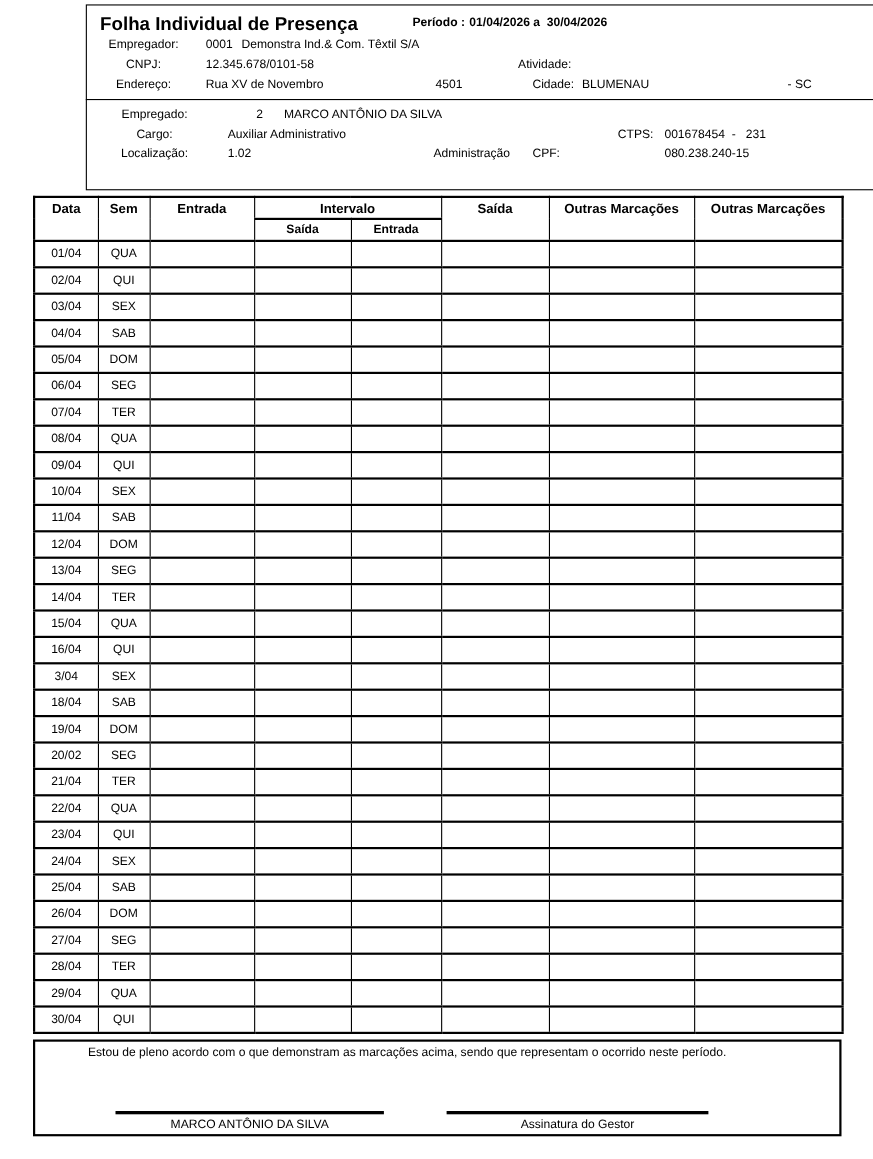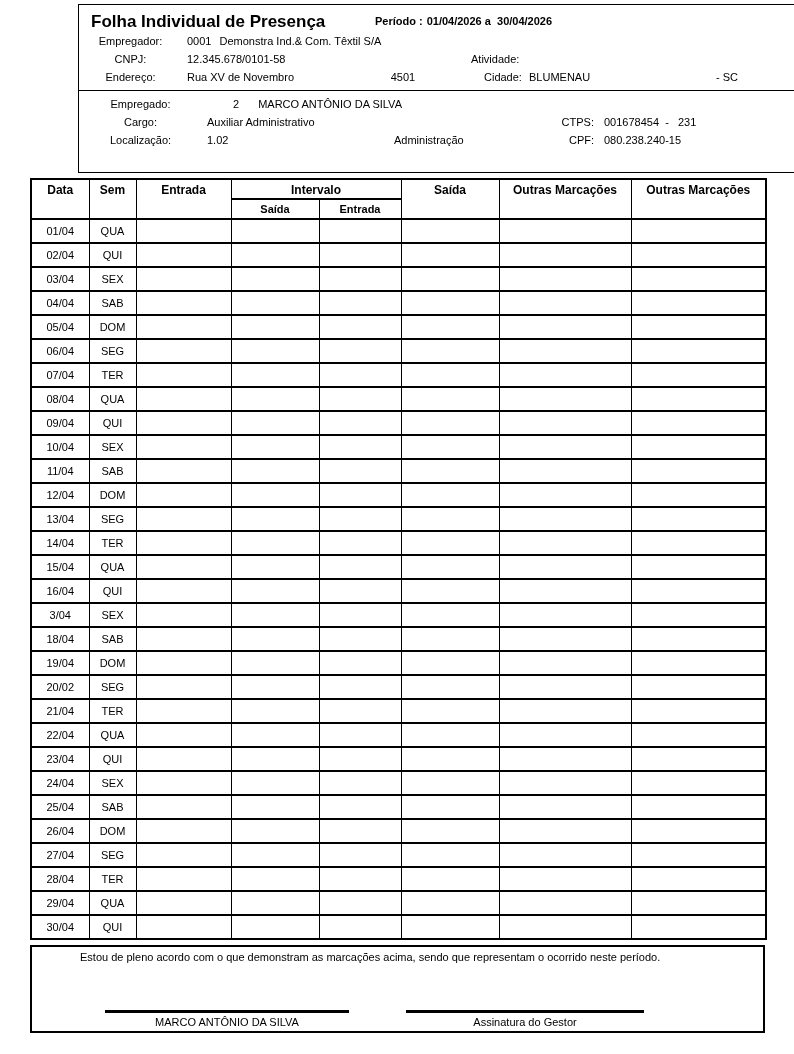--- a/index.html
+++ b/index.html
@@ -59,29 +59,29 @@
 <div class="page">
 
   <div class="info-box">
     <div class="doc-title">Folha Individual de Presença</div>
     <div class="period"><span>Período :</span><span class="p-val">01/04/2026 a  30/04/2026</span></div>
 
     <div class="line l-empregador"><span class="lbl lbl-h">Empregador:</span><span class="val">0001</span><span class="val" style="margin-left:8px">Demonstra Ind.&amp; Com. Têxtil S/A</span></div>
 
     <div class="line l-cnpj"><span class="lbl lbl-h">CNPJ:</span><span class="val">12.345.678/0101-58</span><span class="abs" style="left:392px">Atividade:</span></div>
 
-    <div class="line l-endereco"><span class="lbl lbl-h">Endereço:</span><span class="val">Rua XV de Novembro</span><span class="abs" style="left:294px;width:60px;text-align:center">4501</span><span class="abs" style="left:405px">Cidade:</span><span class="abs" style="left:450px">BLUMENAU</span><span class="abs" style="left:637px">- SC</span></div>
+    <div class="line l-endereco"><span class="lbl lbl-h">Endereço:</span><span class="val">Rua XV de Novembro</span><span class="abs" style="left:317px;width:60px;text-align:left">4501</span><span class="abs" style="left:405px">Cidade:</span><span class="abs" style="left:450px">BLUMENAU</span><span class="abs" style="left:637px">- SC</span></div>
 
     <div class="info-divider"></div>
 
     <div class="line l-empregado"><span class="lbl lbl-e">Empregado:</span><span class="val" style="margin-left:31px">2</span><span class="val" style="margin-left:19px">MARCO ANTÔNIO DA SILVA</span></div>
 
     <div class="line l-cargo"><span class="lbl lbl-e">Cargo:</span><span class="val">Auxiliar Administrativo</span><span class="abs" style="left:425px;width:90px;text-align:right">CTPS:</span><span class="abs" style="left:525px">001678454  -   231</span></div>
 
-    <div class="line l-localiza"><span class="lbl lbl-e">Localização:</span><span class="val">1.02</span><span class="abs" style="left:315px">Administração</span><span class="abs" style="left:425px;width:90px;text-align:right">CPF:</span><span class="abs" style="left:525px">080.238.240-15</span></div>
+    <div class="line l-localiza"><span class="lbl lbl-e">Localização:</span><span class="val">1.02</span><span class="abs" style="left:315px">Administração</span><span class="abs" style="left:405px;width:90px;">CPF:</span><span class="abs" style="left:525px">080.238.240-15</span></div>
 
   </div>
 
   <table class="att">
     <colgroup>
       <col class="w-data">
         <col class="w-sem">
         <col class="w-ent">
         <col class="w-isa">
       <col class="w-ien">

